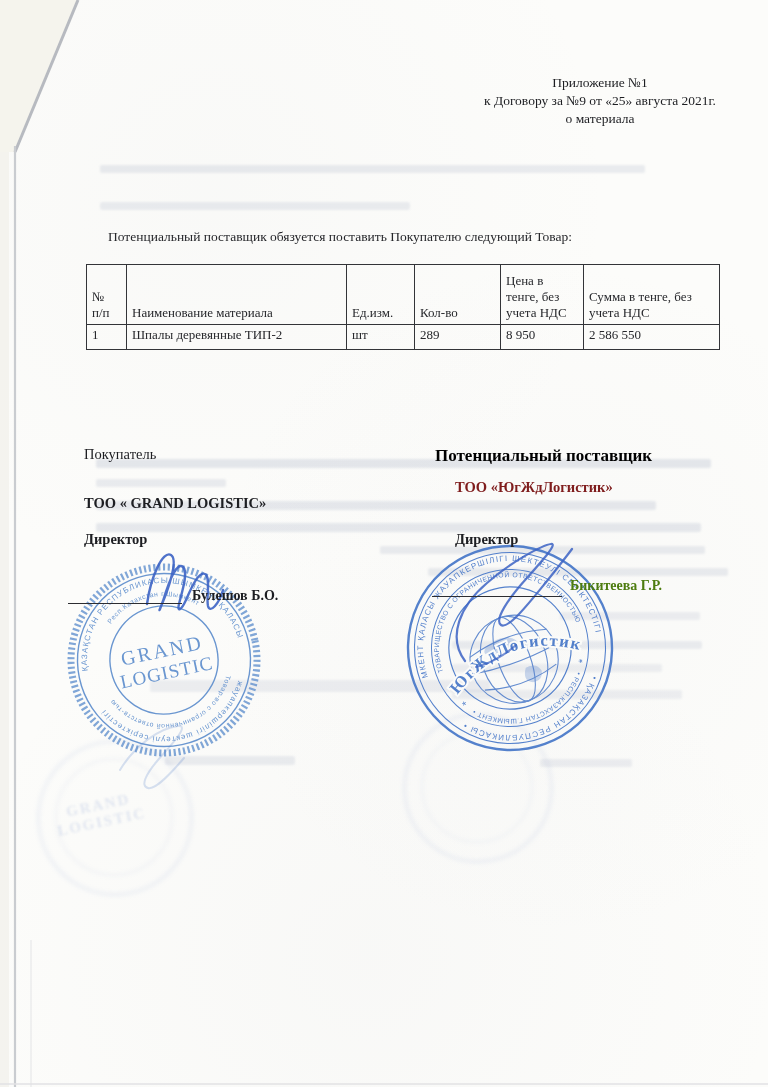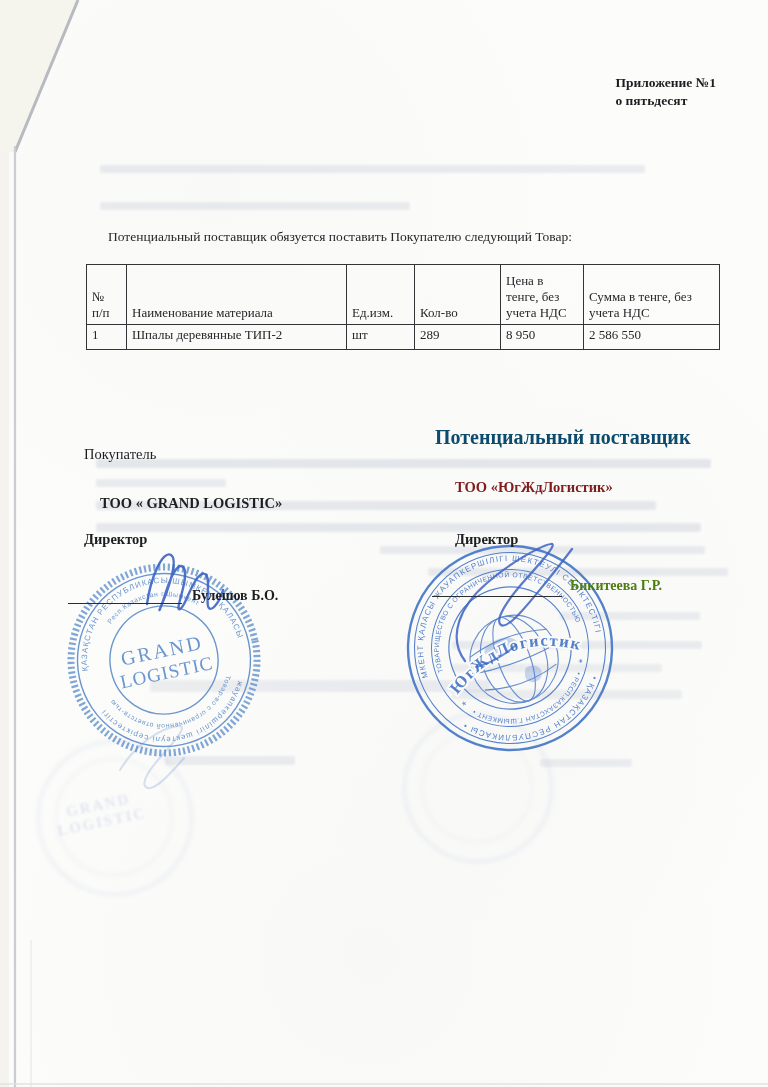--- a/index.html
+++ b/index.html
@@ -22,28 +22,28 @@
   
   .ghost{z-index:2;pointer-events:none;}
   .ghost-line{position:absolute;border-radius:2px;background:#6e7da0;filter:blur(1px);}
   .ghost-ring{position:absolute;border-radius:50%;border-style:solid;border-color:rgba(100,130,195,.10);filter:blur(2px);}
   .ghost-stamp-text{
     position:absolute;font-weight:bold;letter-spacing:2px;color:rgba(100,130,195,.17);
     filter:blur(1px);transform:rotate(-12deg);line-height:17px;font-size:15px;text-align:center;
   }
   
   .txt{z-index:5;}
-  .header-block{right:52px;top:74px;text-align:left;font-weight:bold;font-size:13.5px;line-height:18px;color:#1d1e22;margin-left:20px;}
+  .header-block{right:52px;top:74px;text-align:center;font-weight:normal;font-size:13.5px;line-height:18px;color:#1d1e22;margin-left:20px;}
   .city-date{left:80px;top:178px;width:612px;display:flex;justify-content:space-between;font-weight:bold;font-size:14.5px;color:#1d1e22;}
   .intro{left:108px;top:229px;font-size:13.5px;}
   .total{left:90px;top:383px;width:645px;font-weight:bold;font-size:14px;line-height:21px;color:#1d1e22;}
   .role-l{left:84px;top:446px;font-weight:normal;font-size:14.5px;color:#1d1e22;}
-  .role-r{left:435px;top:426px;font-weight:bold;font-size:20px;color:#0c4a6e;}
+  .role-r{left:435px;top:446px;font-weight:bold;font-size:17px;color:#000000;}
   .comp-r{left:455px;top:479px;font-weight:bold;font-size:14.5px;color:#7f1d1d;}
-  .comp-l{left:100px;top:495px;font-weight:bold;font-size:14.5px;color:#1d1e22;}
+  .comp-l{left:84px;top:495px;font-weight:bold;font-size:14.5px;color:#1d1e22;}
   .dir-l{left:84px;top:531px;font-weight:bold;font-size:14.5px;color:#1d1e22;}
   .dir-r{left:455px;top:531px;font-weight:bold;font-size:14.5px;color:#1d1e22;}
   .sigline{border-bottom:1.6px solid #2c2d31;z-index:5;}
   .sigline-l{left:68px;top:588px;width:114px;height:15px;}
   .sigline-r{left:432px;top:581px;width:130px;height:15px;}
   .signer-l{left:192px;top:588px;font-weight:bold;font-size:14px;color:#1d1e22;}
   .signer-r{left:570px;top:578px;font-weight:bold;font-size:14px;color:#4d7c0f;}
   
   .tbl-wrap{left:86px;top:264px;z-index:5;}
   table.goods{border-collapse:collapse;table-layout:fixed;width:633px;font-size:13px;line-height:16px;}
@@ -94,21 +94,22 @@
     <div class="ghost-ring" style="left:421px;top:731px;width:108px;height:108px;border-width:2px;border-color:rgba(100,130,195,.07);"></div>
 
     <div class="ghost-stamp-text" style="left:50px;top:797px;width:100px;">
       <div>GRAND</div>
       <div>LOGISTIC</div>
     </div>
   </div>
 
   <div class="abs txt header-block">
     <div>Приложение  №1</div>
-    <div>о пятьдесят</div>
+    <div>к Договору за №9 от «25» августа 2021г.</div>
+    <div>о материала</div>
   </div>
 
 
   <div class="abs txt intro">Потенциальный поставщик обязуется поставить Покупателю следующий Товар:</div>
 
   <div class="abs tbl-wrap">
     <table class="goods">
       <colgroup>
         <col style="width:40px">
           <col style="width:220px">

